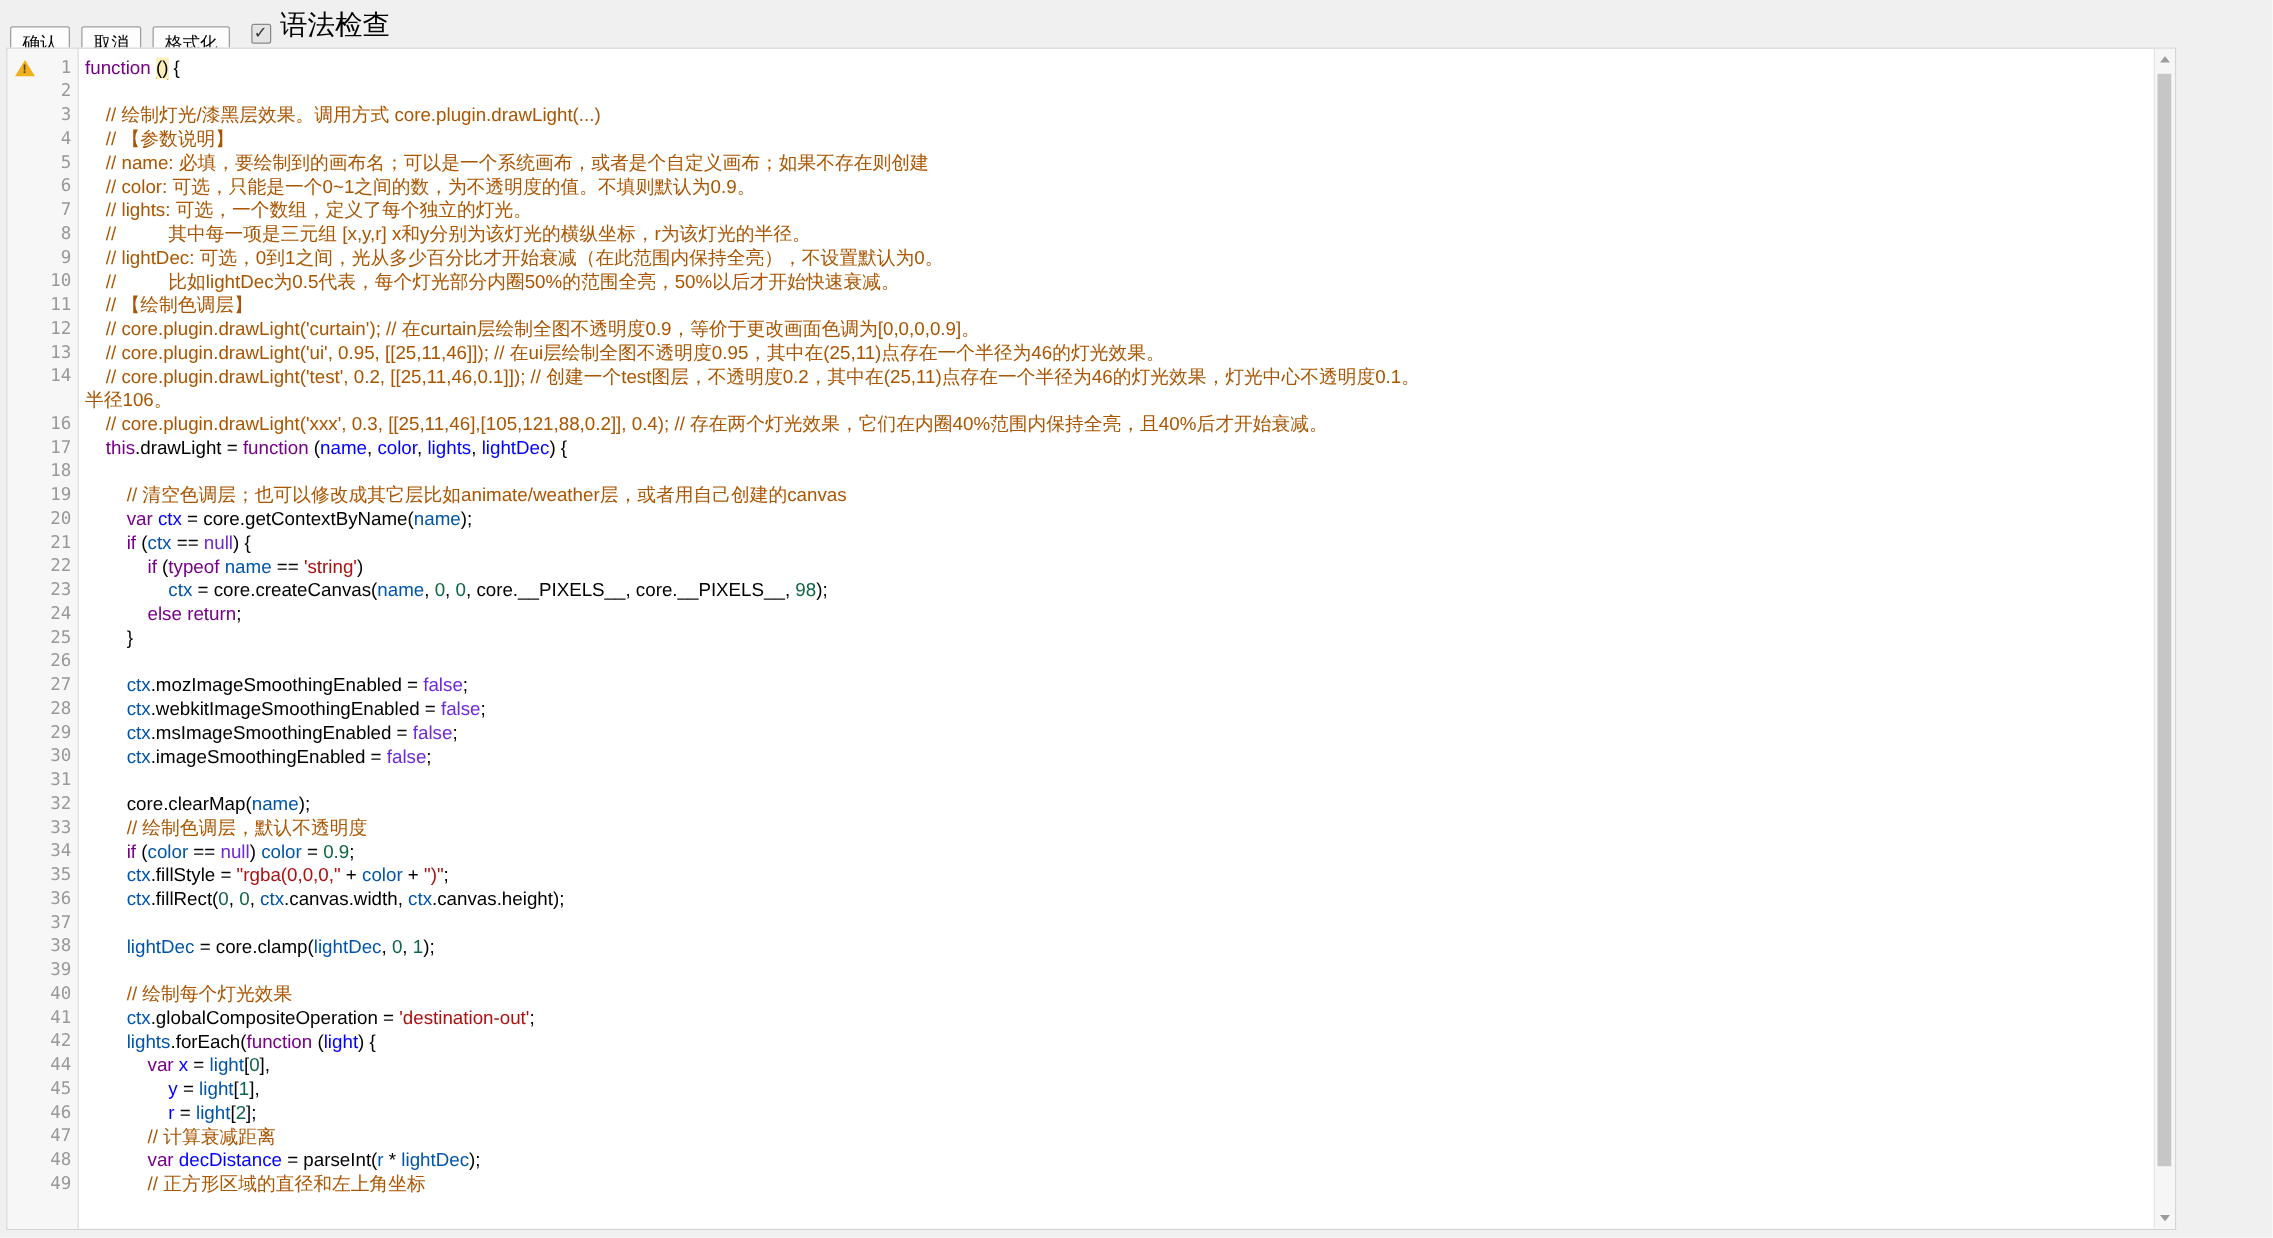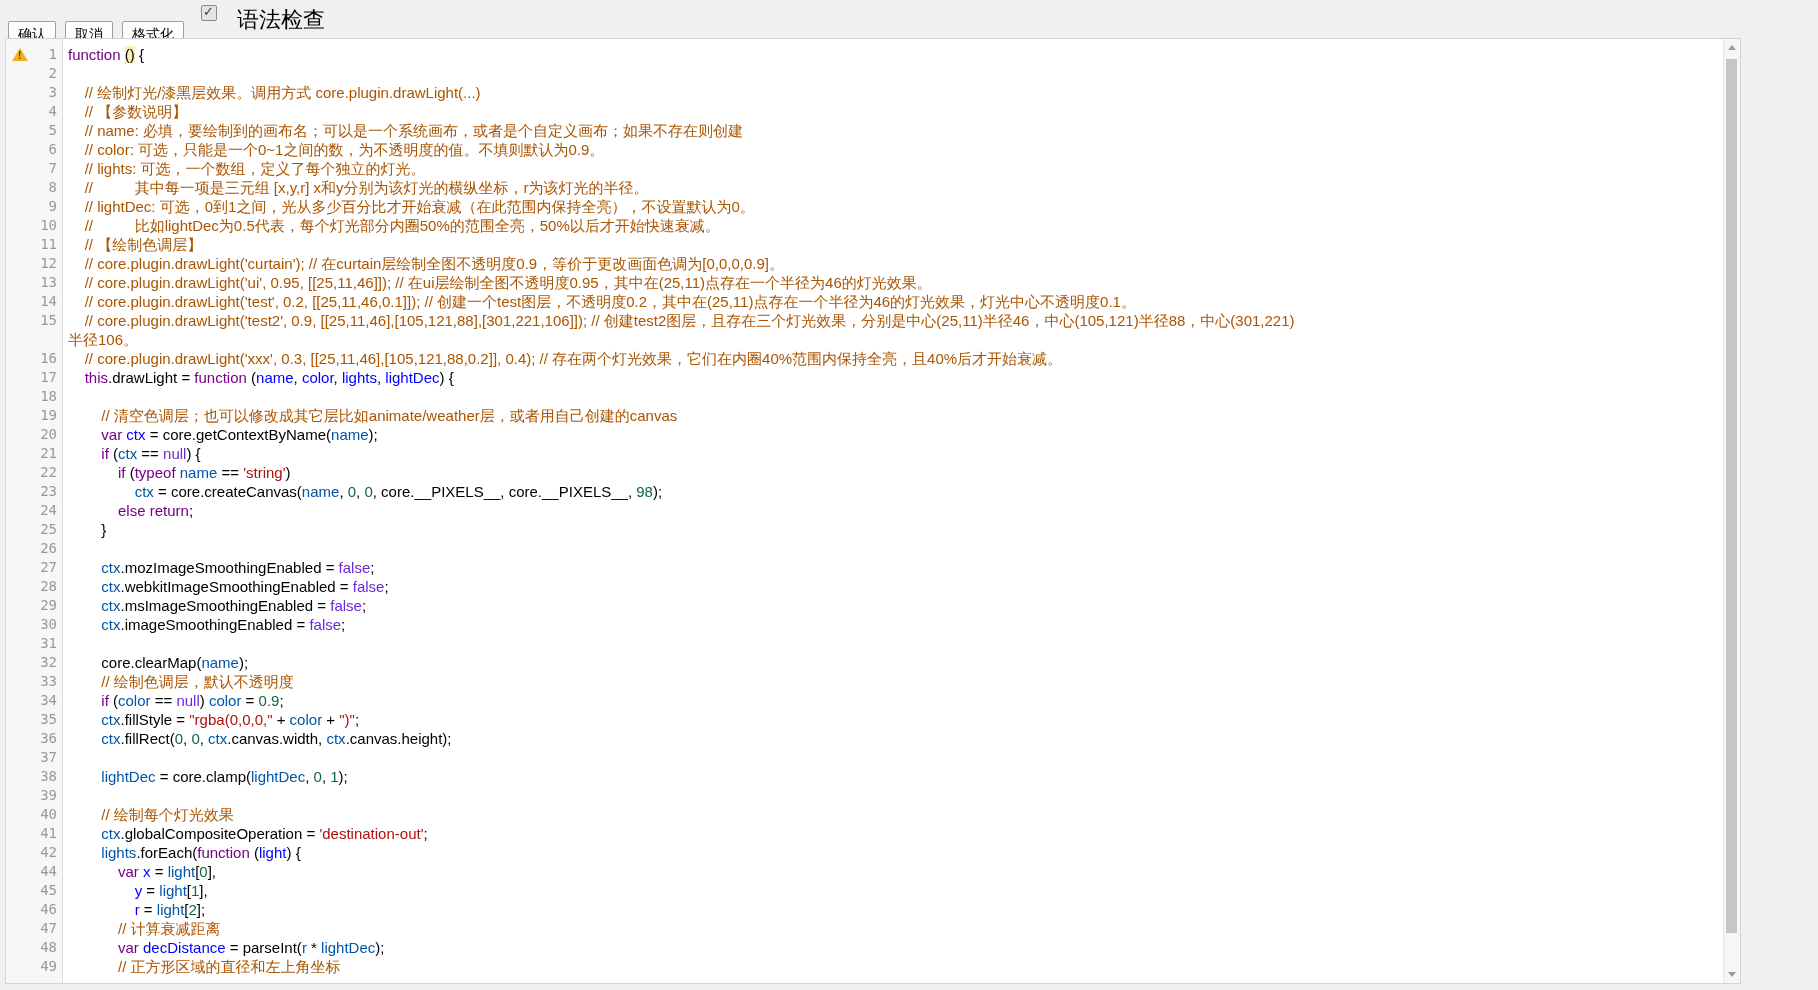--- a/index.html
+++ b/index.html
@@ -17,21 +17,21 @@
   }
   .btn{
     font-family:"Liberation Sans","DejaVu Sans",sans-serif;
     font-size:14px;color:#000;
     background:#fdfdfd;
     border:1px solid #9e9e9e;border-radius:2px;
     padding:4px 9px;line-height:16px;
     cursor:pointer;
     margin-top:27px;
   }
-  .checkbox-wrap{display:flex;align-items:flex-start;margin-left:8px;gap:20px;}
+  .checkbox-wrap{display:flex;align-items:flex-end;margin-left:8px;gap:7px;}
   .checkbox{
     width:14px;height:14px;background:#e4e4e4;
     border:1px solid #8a8a8a;border-radius:2px;
     position:relative;display:inline-block;
   }
   .checkbox::after{
     content:"✓";position:absolute;left:1px;top:-2px;
     font-size:13px;font-weight:bold;color:#3a3a3a;
   }
   .syntax-label{font-size:22px;color:#000;}
@@ -184,25 +184,20 @@
         <div class="gn">13</div>
         <div class="cd"><span class="tk-c">    // core.plugin.drawLight('ui', 0.95, [[25,11,46]]); // 在ui层绘制全图不透明度0.95，其中在(25,11)点存在一个半径为46的灯光效果。</span></div>
       </div>
       <div class="row">
         <div class="gm"></div>
         <div class="gn">14</div>
         <div class="cd"><span class="tk-c">    // core.plugin.drawLight('test', 0.2, [[25,11,46,0.1]]); // 创建一个test图层，不透明度0.2，其中在(25,11)点存在一个半径为46的灯光效果，灯光中心不透明度0.1。</span></div>
       </div>
       <div class="row">
         <div class="gm"></div>
-        <div class="gn">15</div>
-        <div class="cd"><span class="tk-c">    // core.plugin.drawLight('test2', 0.9, [[25,11,46],[105,121,88],[301,221,106]]); // 创建test2图层，且存在三个灯光效果，分别是中心(25,11)半径46，中心(105,121)半径88，中心(301,221)</span></div>
-      </div>
-      <div class="row">
-        <div class="gm"></div>
         <div class="gn"></div>
         <div class="cd"><span class="tk-c">半径106。</span></div>
       </div>
       <div class="row">
         <div class="gm"></div>
         <div class="gn">16</div>
         <div class="cd"><span class="tk-c">    // core.plugin.drawLight('xxx', 0.3, [[25,11,46],[105,121,88,0.2]], 0.4); // 存在两个灯光效果，它们在内圈40%范围内保持全亮，且40%后才开始衰减。</span></div>
       </div>
       <div class="row">
         <div class="gm"></div>

